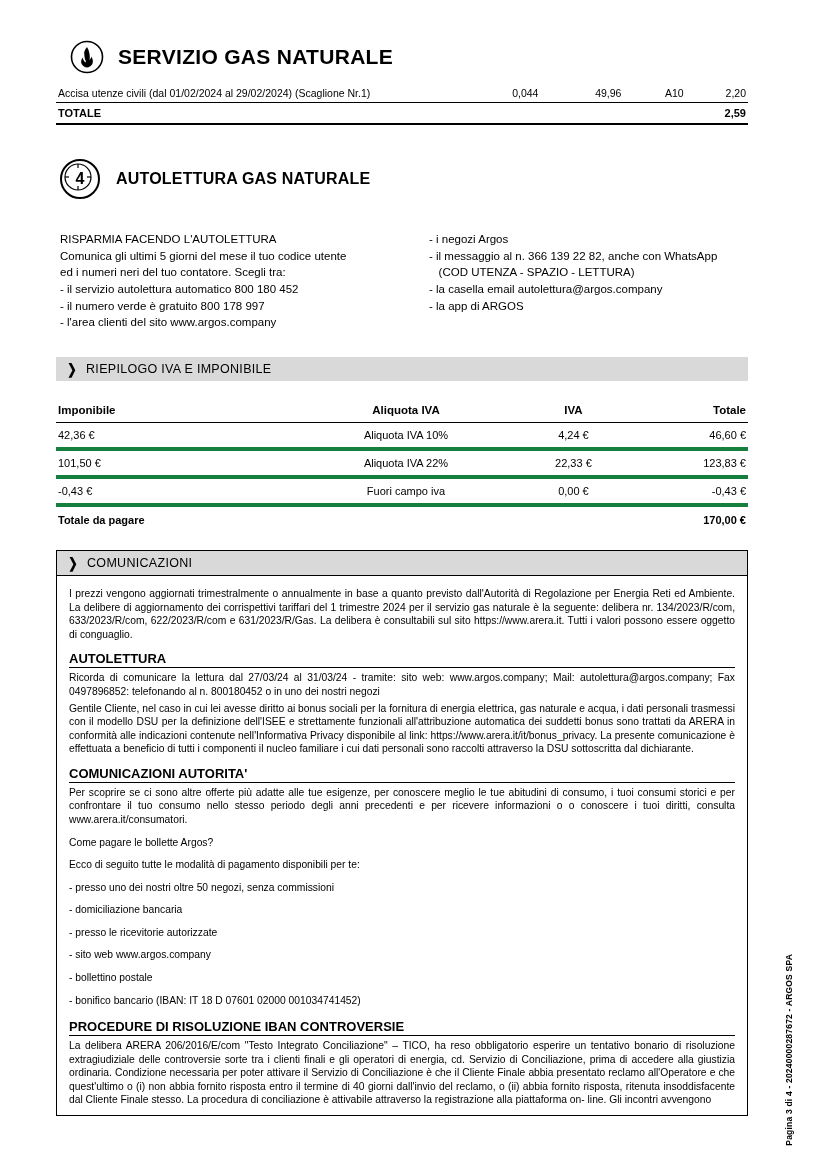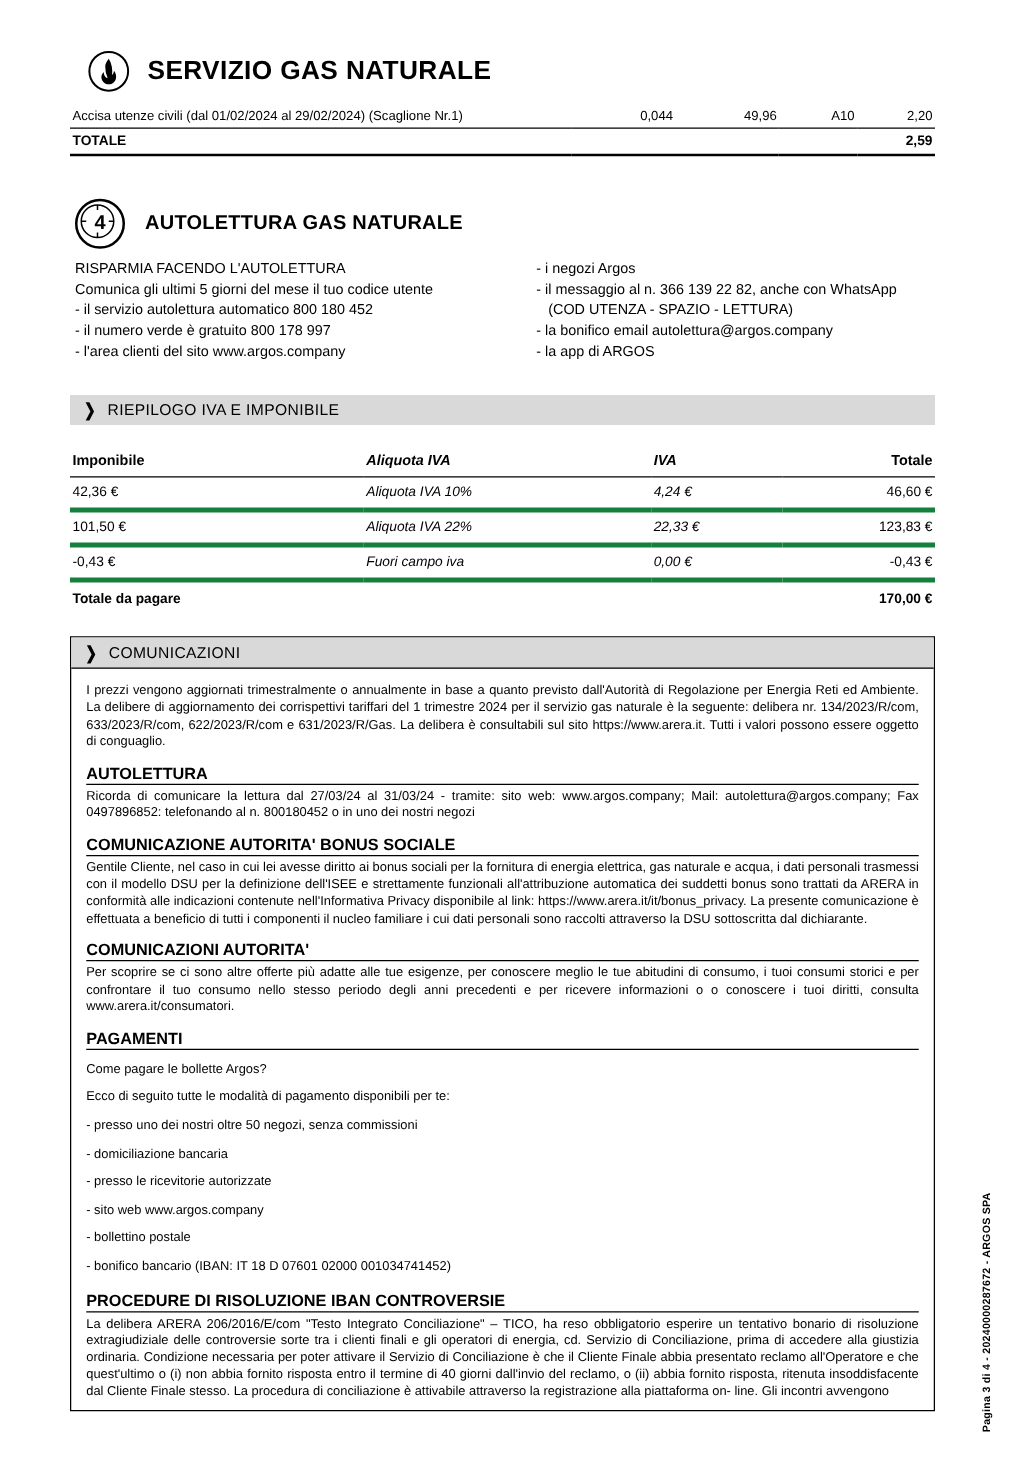--- a/index.html
+++ b/index.html
@@ -92,21 +92,21 @@
     position: relative;
   }
   .auto-title {
     font-size: 16px;
     font-weight: bold;
     letter-spacing: 0.2px;
   }
 
   .auto-body {
     display: flex;
-    margin-top: 8px;
+    margin-top: 32px;
     font-size: 11.5px;
     line-height: 1.45;
     padding-left: 4px;
     gap: 40px;
   }
   .auto-col-left { width: 50%; padding-right: 10px; }
   .auto-col-right { width: 50%; }
 
   
   .band {
@@ -135,21 +135,21 @@
     margin-top: 16px;
   }
   .iva-table th {
     text-align: left;
     font-weight: bold;
     font-size: 11.5px;
     padding: 7px 2px 6px 2px;
     border-bottom: 1px solid #000;
   }
   .iva-table th.r, .iva-table td.r { text-align: right; }
-  .iva-table th.c, .iva-table td.c { text-align: left; font-style: italic; }
+  .iva-table th.c, .iva-table td.c { text-align: center; }
   .iva-table td {
     padding: 6px 2px;
     border-bottom: 4px solid #15803d;
   }
   .iva-table tr.grand td {
     font-weight: bold;
     border-bottom: none;
     padding-top: 7px;
   }
 
@@ -239,29 +239,30 @@
       </svg>
       <span style="position:relative;">4</span>
     </span>
     <span class="auto-title">AUTOLETTURA GAS NATURALE</span>
   </div>
 
   <div class="auto-body">
     <div class="auto-col-left">
       <div>RISPARMIA FACENDO L'AUTOLETTURA</div>
       <div>Comunica gli ultimi 5 giorni del mese il tuo codice utente</div>
+      <div>ed i numeri neri del tuo contatore. Scegli tra:</div>
       <div>- il servizio autolettura automatico 800 180 452</div>
       <div>- il numero verde è gratuito 800 178 997</div>
       <div>- l'area clienti del sito www.argos.company</div>
     </div>
     <div class="auto-col-right">
       <div>- i negozi Argos</div>
       <div>- il messaggio al n. 366 139 22 82, anche con WhatsApp</div>
       <div style="white-space:pre;">   (COD UTENZA - SPAZIO - LETTURA)</div>
-      <div>- la bonifico email autolettura@argos.company</div>
+      <div>- la casella email autolettura@argos.company</div>
       <div>- la app di ARGOS</div>
     </div>
   </div>
 
   <div class="band">
     <span class="chev">❯</span>
     <span>RIEPILOGO IVA E IMPONIBILE</span>
   </div>
 
   <table class="iva-table">
@@ -306,27 +307,25 @@
       <span class="chev">❯</span>
       <span>COMUNICAZIONI</span>
     </div>
     <div class="comm-inner">
 
       <p class="comm-p">I prezzi vengono aggiornati trimestralmente o annualmente in base a quanto previsto dall'Autorità di Regolazione per Energia Reti ed Ambiente. La delibere di aggiornamento dei corrispettivi tariffari del 1 trimestre 2024 per il servizio gas naturale è la seguente: delibera nr. 134/2023/R/com, 633/2023/R/com, 622/2023/R/com e 631/2023/R/Gas. La delibera è consultabili sul sito https://www.arera.it. Tutti i valori possono essere oggetto di conguaglio.</p>
 
       <div class="comm-h">AUTOLETTURA</div>
       <p class="comm-p">Ricorda di comunicare la lettura dal 27/03/24 al 31/03/24 - tramite: sito web: www.argos.company; Mail: autolettura@argos.company; Fax 0497896852: telefonando al n. 800180452 o in uno dei nostri negozi</p>
 
-      <div class="comm-h">COMUNICAZIONE AUTORITA' BONUS SOCIALE</div>
       <p class="comm-p">Gentile Cliente, nel caso in cui lei avesse diritto ai bonus sociali per la fornitura di energia elettrica, gas naturale e acqua, i dati personali trasmessi con il modello DSU per la definizione dell'ISEE e strettamente funzionali all'attribuzione automatica dei suddetti bonus sono trattati da ARERA in conformità alle indicazioni contenute nell'Informativa Privacy disponibile al link: https://www.arera.it/it/bonus_privacy. La presente comunicazione è effettuata a beneficio di tutti i componenti il nucleo familiare i cui dati personali sono raccolti attraverso la DSU sottoscritta dal dichiarante.</p>
 
       <div class="comm-h">COMUNICAZIONI AUTORITA'</div>
       <p class="comm-p">Per scoprire se ci sono altre offerte più adatte alle tue esigenze, per conoscere meglio le tue abitudini di consumo, i tuoi consumi storici e per confrontare il tuo consumo nello stesso periodo degli anni precedenti e per ricevere informazioni o o conoscere i tuoi diritti, consulta www.arera.it/consumatori.</p>
 
-      <div class="comm-h">PAGAMENTI</div>
       <p class="comm-p loose">Come pagare le bollette Argos?</p>
       <p class="comm-p loose">Ecco di seguito tutte le modalità di pagamento disponibili per te:</p>
       <p class="comm-p loose">- presso uno dei nostri oltre 50 negozi, senza commissioni</p>
       <p class="comm-p loose">- domiciliazione bancaria</p>
       <p class="comm-p loose">- presso le ricevitorie autorizzate</p>
       <p class="comm-p loose">- sito web www.argos.company</p>
       <p class="comm-p loose">- bollettino postale</p>
       <p class="comm-p loose">- bonifico bancario (IBAN: IT 18 D 07601 02000 001034741452)</p>
 
       <div class="comm-h" style="margin-top:12px;">PROCEDURE DI RISOLUZIONE IBAN CONTROVERSIE</div>

